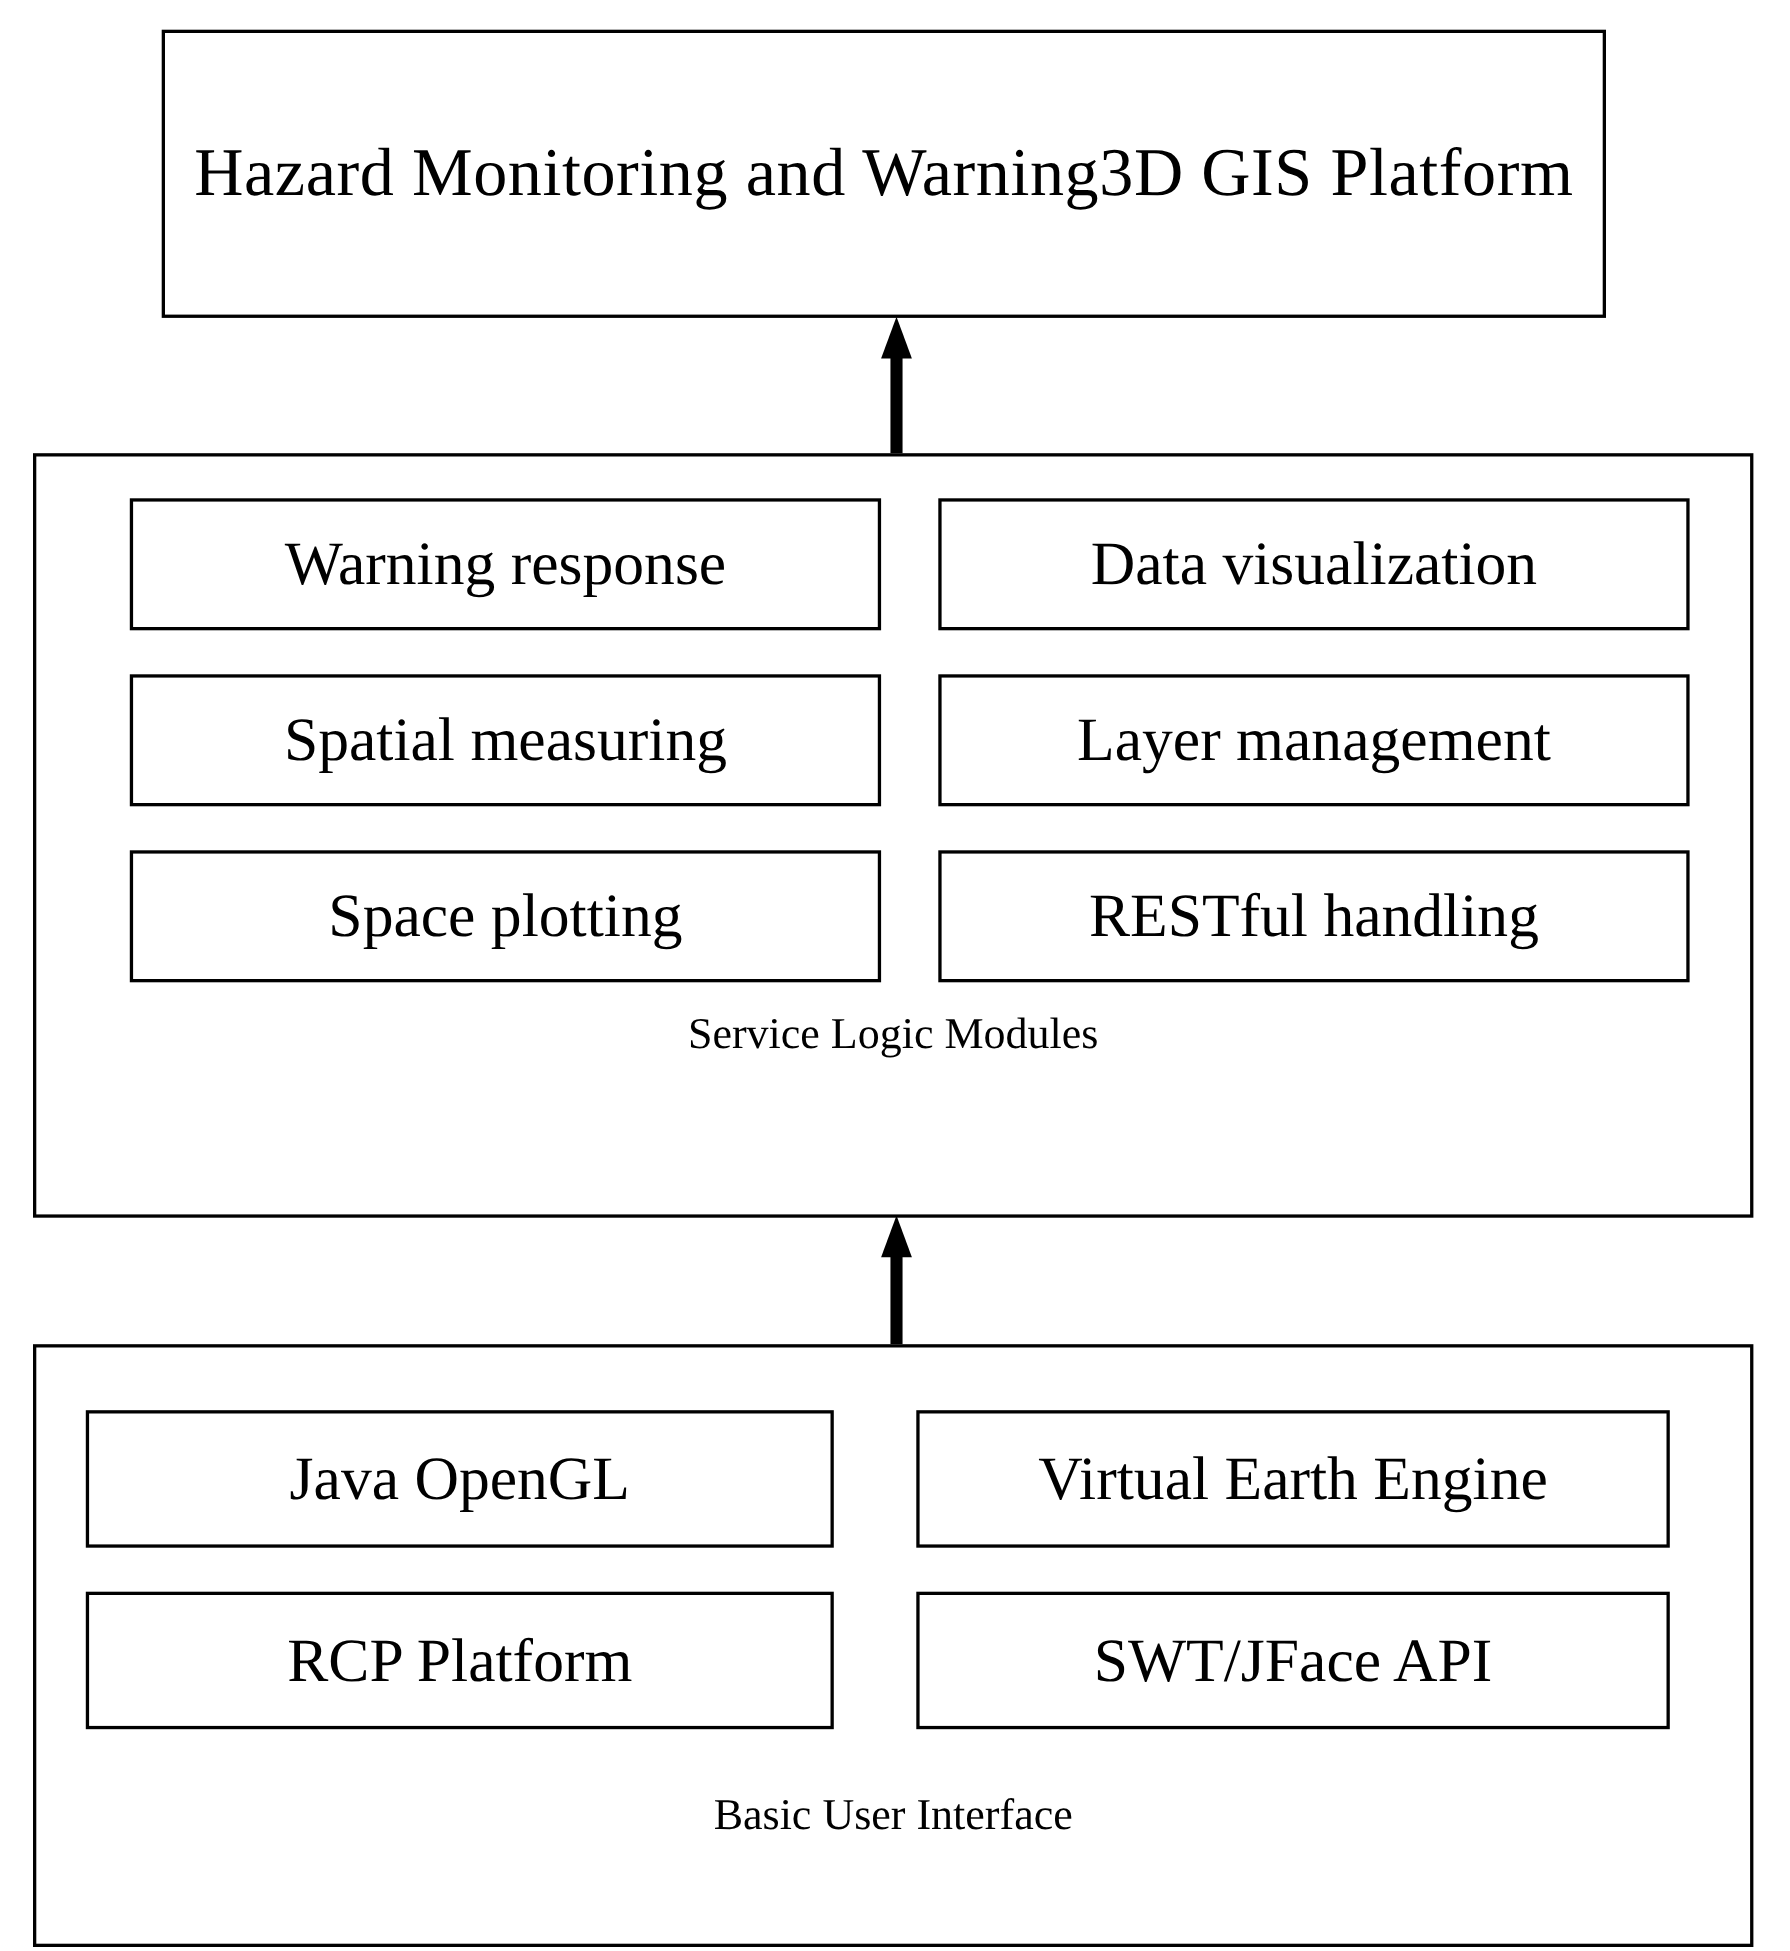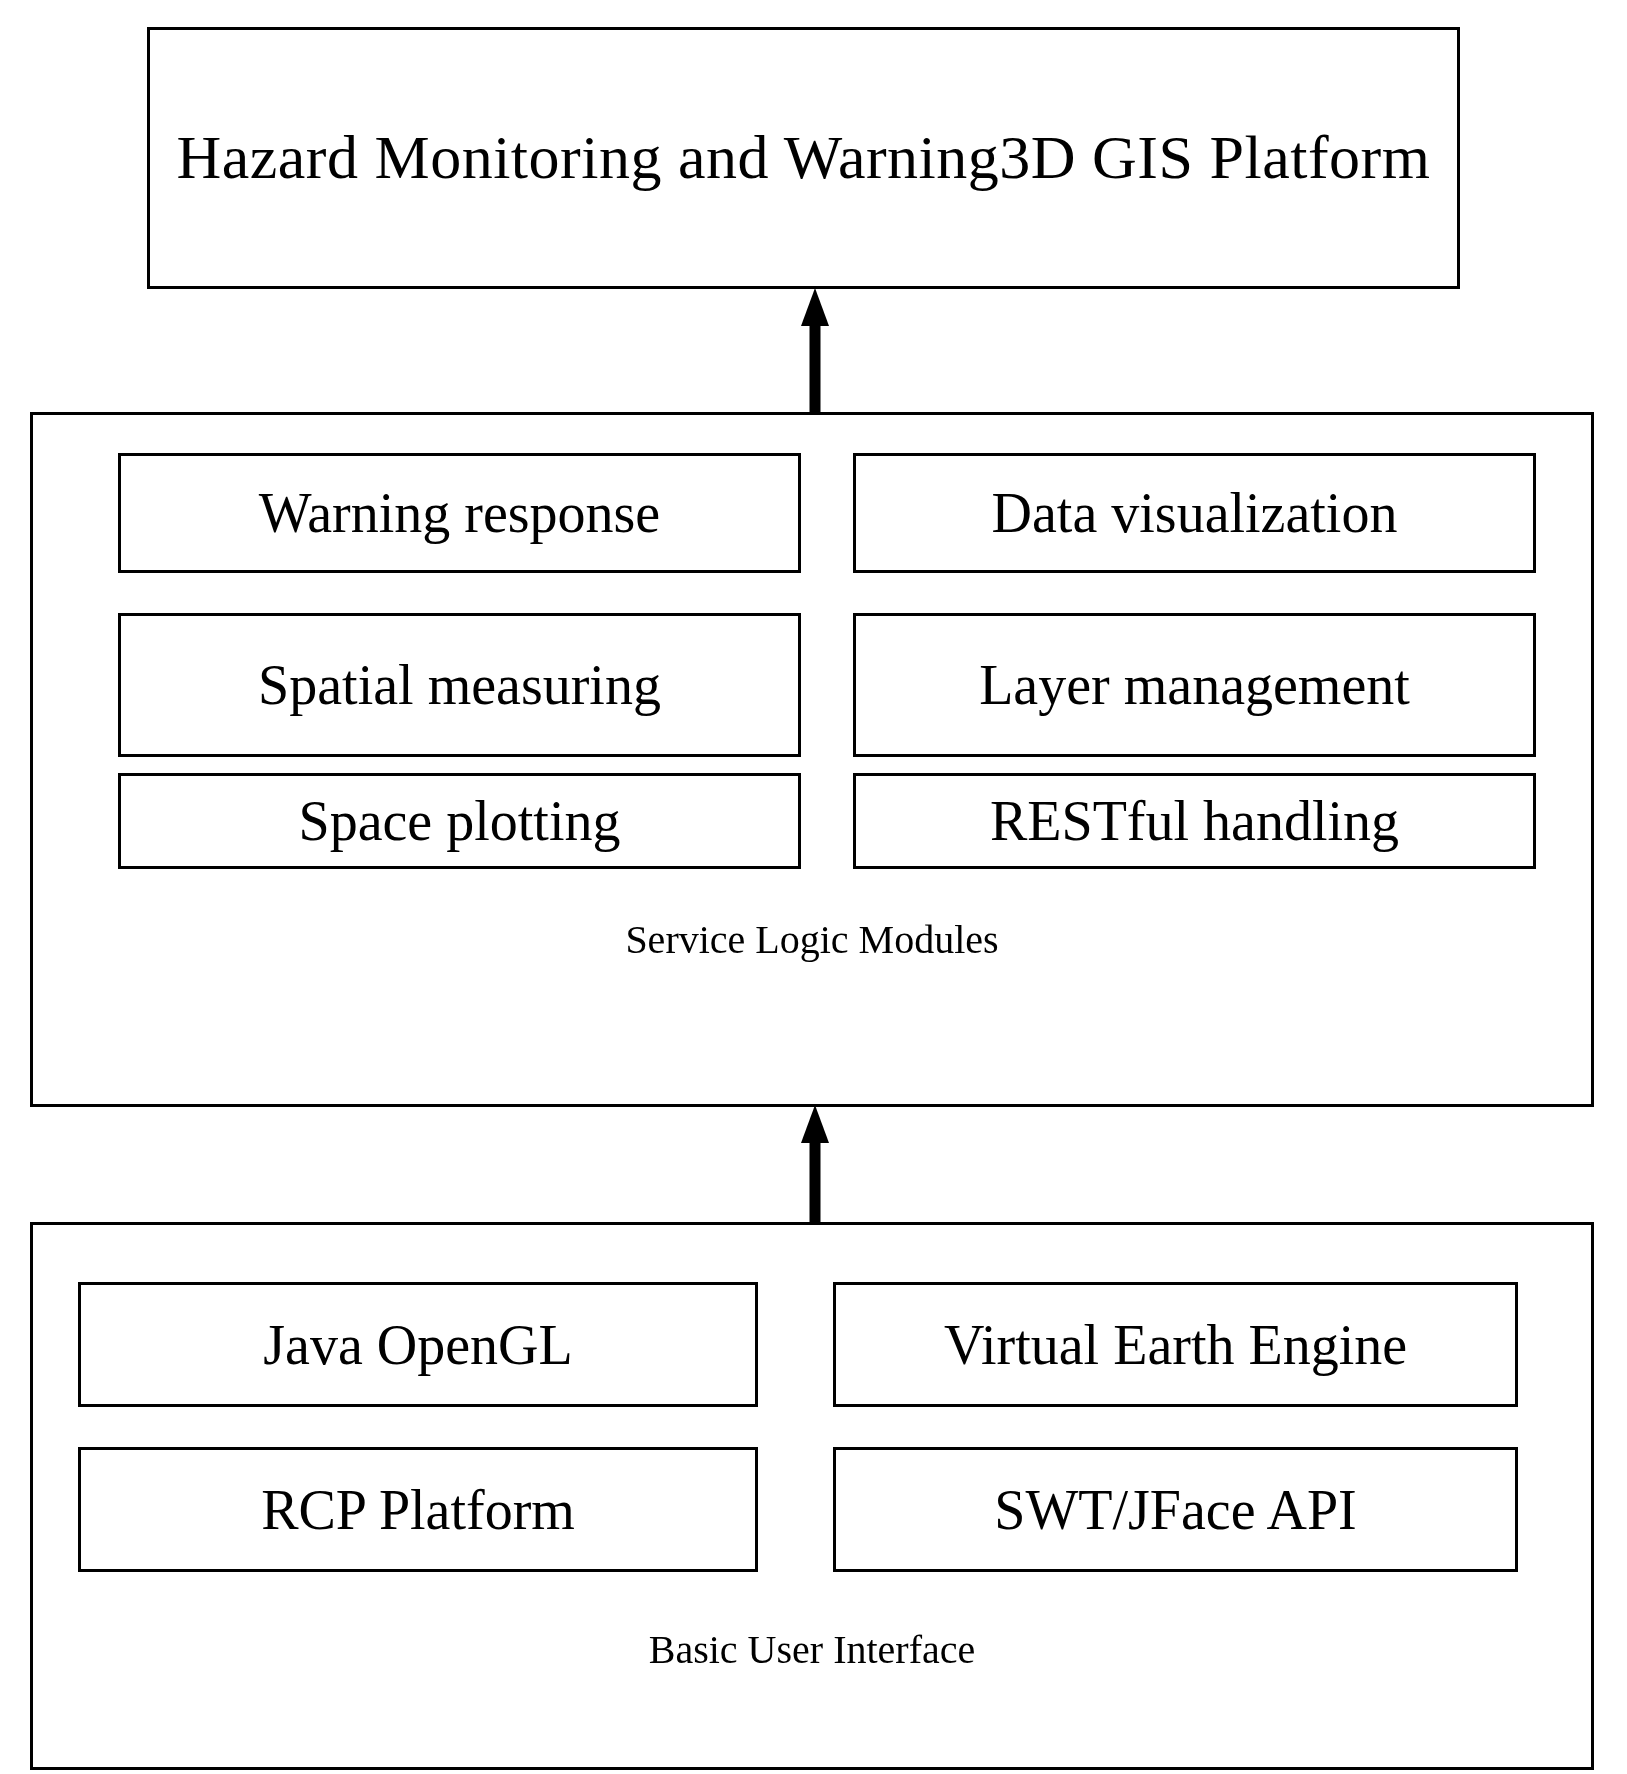--- a/index.html
+++ b/index.html
@@ -75,22 +75,22 @@
   .module-label {
     font-size: 56px;
     line-height: 1;
     white-space: nowrap;
   }
 
   
   .svc-col-left  { left: 85px;  width: 683px; }
   .svc-col-right { left: 820px; width: 683px; }
   .svc-row-1 { top: 38px;  height: 120px; }
-  .svc-row-2 { top: 198px; height: 144px; }
-  .svc-row-3 { top: 358px; height: 96px; }
+  .svc-row-2 { top: 198px; height: 120px; }
+  .svc-row-3 { top: 358px; height: 120px; }
 
   
   .ui-col-left  { left: 45px;  width: 680px; }
   .ui-col-right { left: 800px; width: 685px; }
   .ui-row-1 { top: 57px;  height: 125px; }
   .ui-row-2 { top: 222px; height: 125px; text-align: center; }
 
   
   .section-caption {
     position: absolute;

